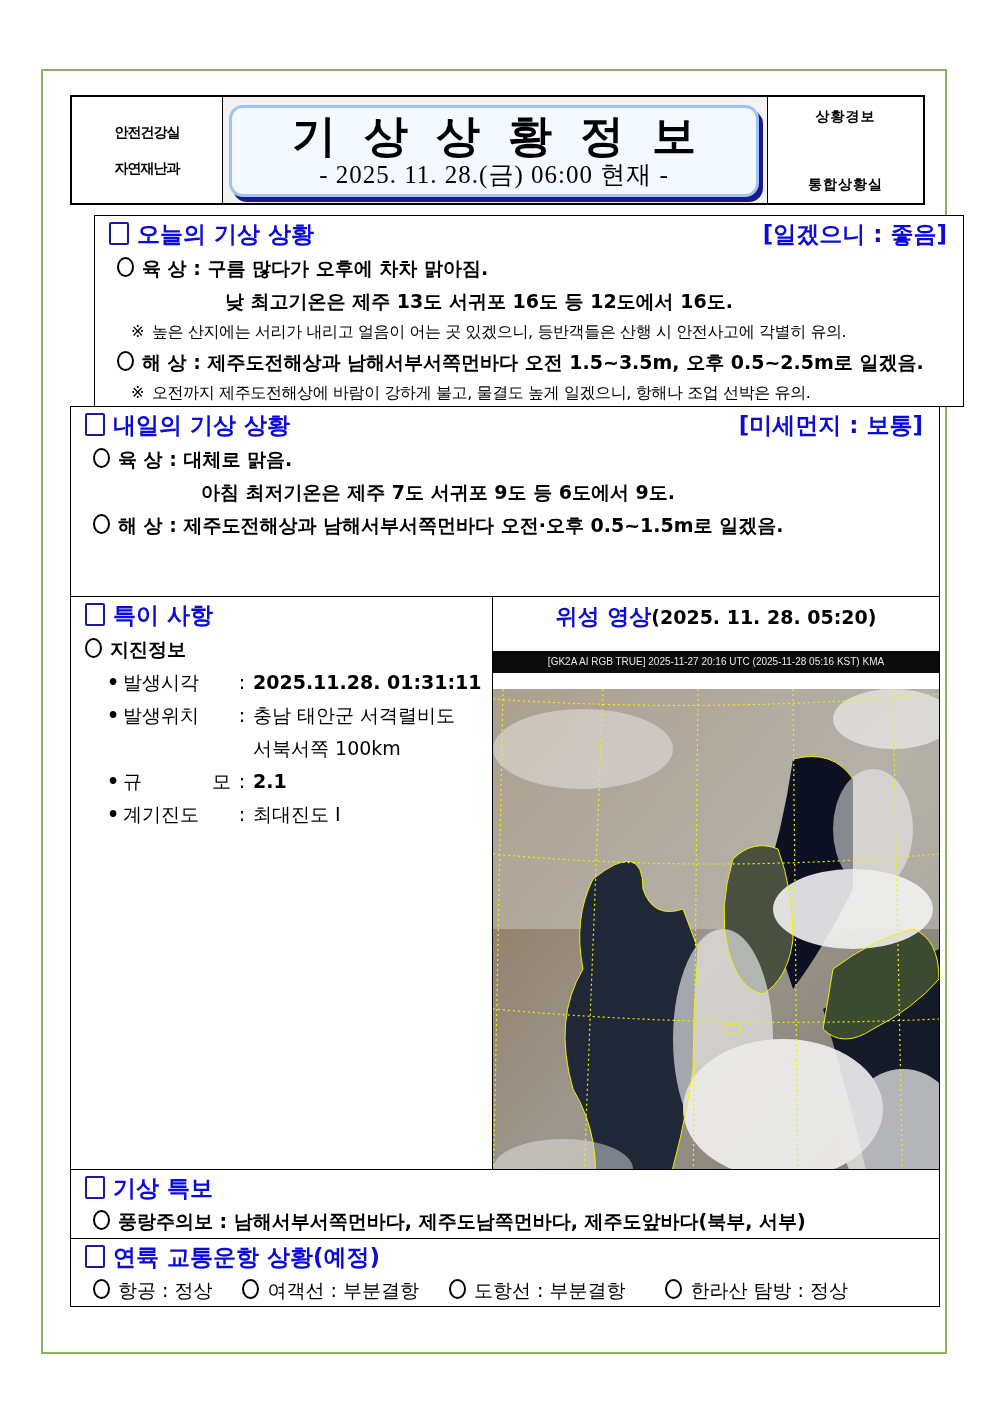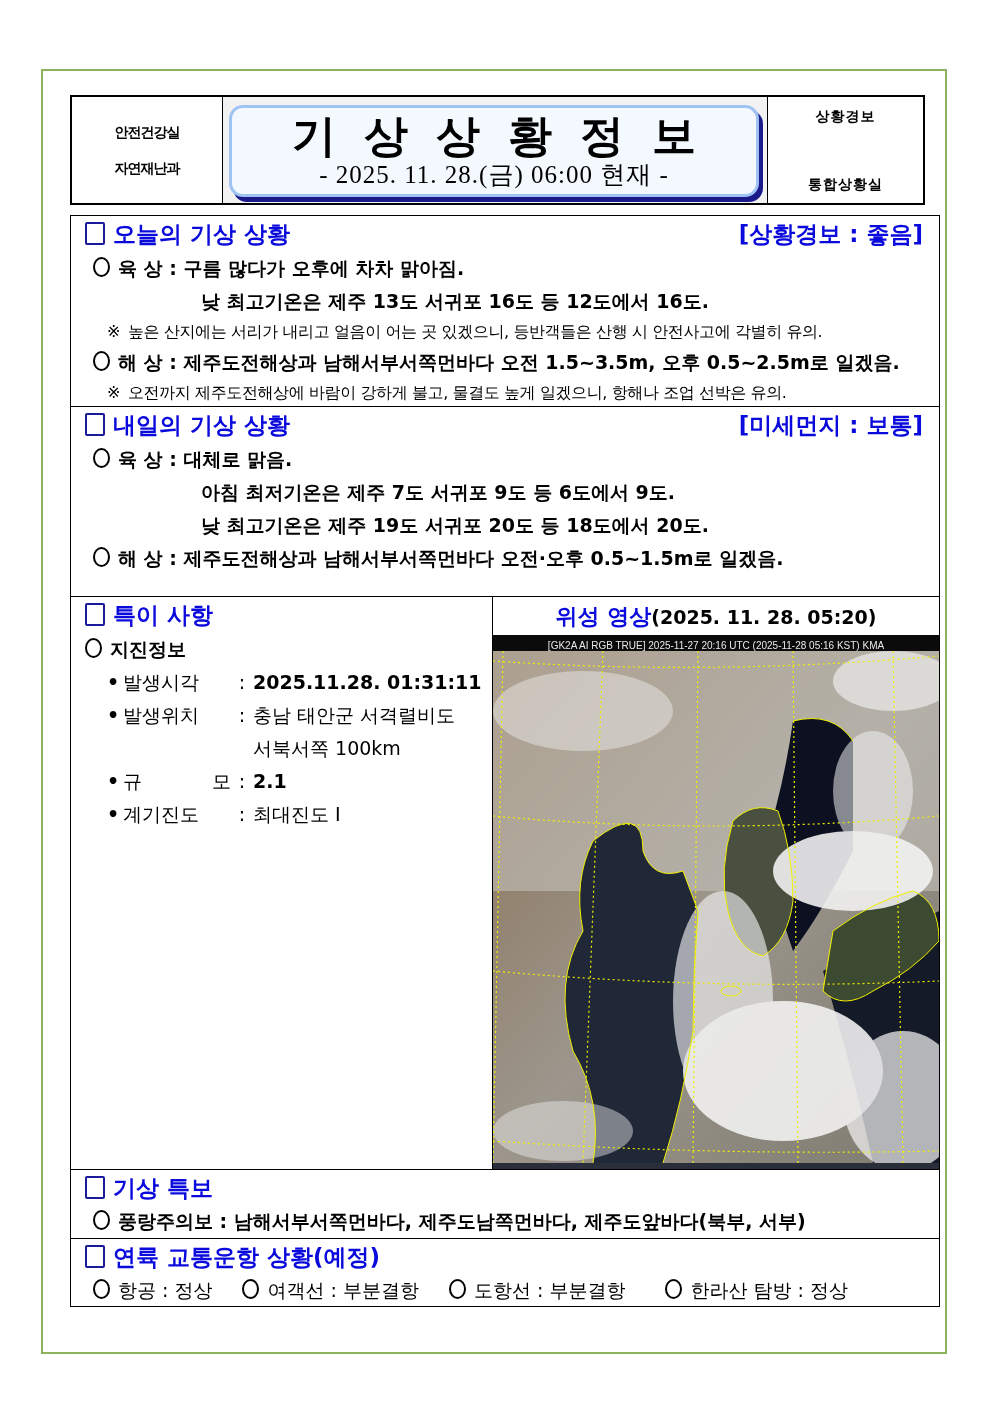--- a/index.html
+++ b/index.html
@@ -34,38 +34,38 @@
   .chk { display: inline-block; width: 16px; height: 19px; border: 2px solid #1a1a9a;
          border-radius: 2px; margin-right: 8px; vertical-align: -3px; background: #fff; }
   .line { font-size: 19px; line-height: 33px; white-space: nowrap; padding-left: 22px; font-weight: bold; }
   .line.indent { padding-left: 130px; }
   .note { font-size: 16px; line-height: 28px; white-space: nowrap; padding-left: 36px; letter-spacing: -0.4px; }
   .bold { font-weight: bold; }
   .circle { display: inline-block; width: 13px; height: 16px; border: 2px solid #000;
             border-radius: 50%; margin-right: 8px; vertical-align: -2px; }
   .star { margin-right: 8px; }
 
-  .sec1 { top: 215px; height: 192px; }
+  .sec1 { top: 215px; height: 192px; margin-left: 24px; }
   .sec2 { top: 406px; height: 191px; }
   .sec3 { top: 596px; height: 574px; display: flex; }
   .sec4 { top: 1169px; height: 70px; }
   .sec5 { top: 1238px; height: 69px; }
 
   .special { width: 422px; border-right: 1px solid #000; }
   .special .line { padding-left: 14px; }
   .quake-row { font-size: 19px; line-height: 33px; padding-left: 36px; display: flex; white-space: nowrap; }
   .bullet { width: 16px; font-weight: bold; }
   .quake-label { width: 108px; display: flex; justify-content: space-between; }
   .quake-colon { width: 22px; text-align: center; }
-  .sat { flex: 1; display: flex; flex-direction: column; }
+  .sat { flex: 1; display: flex; flex-direction: column; gap: 16px; }
   .sat-title { height: 38px; text-align: center; font-size: 19px; font-weight: bold; line-height: 40px; }
   .sat-title .blue { color: #0a0adc; font-size: 22px; }
   .sat-img { flex: 1; position: relative; background: #2a2e3a; overflow: hidden; }
   .sat-caption { background: #0b0b0b; color: #eaeaea; font-size: 10px; text-align: center;
-                 height: 16px; line-height: 22px; font-family: "Liberation Sans", sans-serif; }
+                 height: 22px; line-height: 22px; font-family: "Liberation Sans", sans-serif; }
 
   .traffic { display: flex; font-size: 19px; line-height: 30px; padding-left: 22px; white-space: nowrap; }
   .traffic span.item { margin-right: 30px; }
 </style>
 </head>
 <body>
 
 <div class="page-frame"></div>
 
 <div class="header">
@@ -81,37 +81,36 @@
   </div>
   <div class="hdr-right">
     <div>상황경보</div>
     <div>통합상황실</div>
   </div>
 </div>
 
 <div class="sec sec1">
   <div class="sec-head">
     <span><span class="chk"></span><span>오늘의 기상 상황</span></span>
-    <span>[상황경보 : 좋음]</span>
+    <span>[일겠으니 : 좋음]</span>
   </div>
   <div class="line"><span class="circle"></span><span>육 상 :</span> <span>구름 많다가 오후에 차차 맑아짐.</span></div>
   <div class="line indent">낮 최고기온은 제주 13도 서귀포 16도 등 12도에서 16도.</div>
   <div class="note"><span class="star">※</span><span>높은 산지에는 서리가 내리고 얼음이 어는 곳 있겠으니, 등반객들은 산행 시 안전사고에 각별히 유의.</span></div>
   <div class="line bold"><span class="circle"></span><span>해 상 :</span> <span>제주도전해상과 남해서부서쪽먼바다 오전 1.5~3.5m, 오후 0.5~2.5m로 일겠음.</span></div>
   <div class="note"><span class="star">※</span><span>오전까지 제주도전해상에 바람이 강하게 불고, 물결도 높게 일겠으니, 항해나 조업 선박은 유의.</span></div>
 </div>
 
 <div class="sec sec2">
   <div class="sec-head">
     <span><span class="chk"></span><span>내일의 기상 상황</span></span>
     <span>[미세먼지 : 보통]</span>
   </div>
   <div class="line"><span class="circle"></span><span>육 상 :</span> <span>대체로 맑음.</span></div>
   <div class="line indent">아침 최저기온은 제주 7도 서귀포 9도 등 6도에서 9도.</div>
-  <div class="line indent">낮 최고기온은 제주 19도 서귀포 20도 등 18도에서 20도.</div>
   <div class="line"><span class="circle"></span><span>해 상 :</span> <span>제주도전해상과 남해서부서쪽먼바다 오전·오후 0.5~1.5m로 일겠음.</span></div>
 </div>
 
 <div class="sec sec3">
   <div class="special">
     <div class="sec-head">
       <span><span class="chk"></span><span>특이 사항</span></span>
     </div>
     <div class="line"><span class="circle"></span><span>지진정보</span></div>
 

